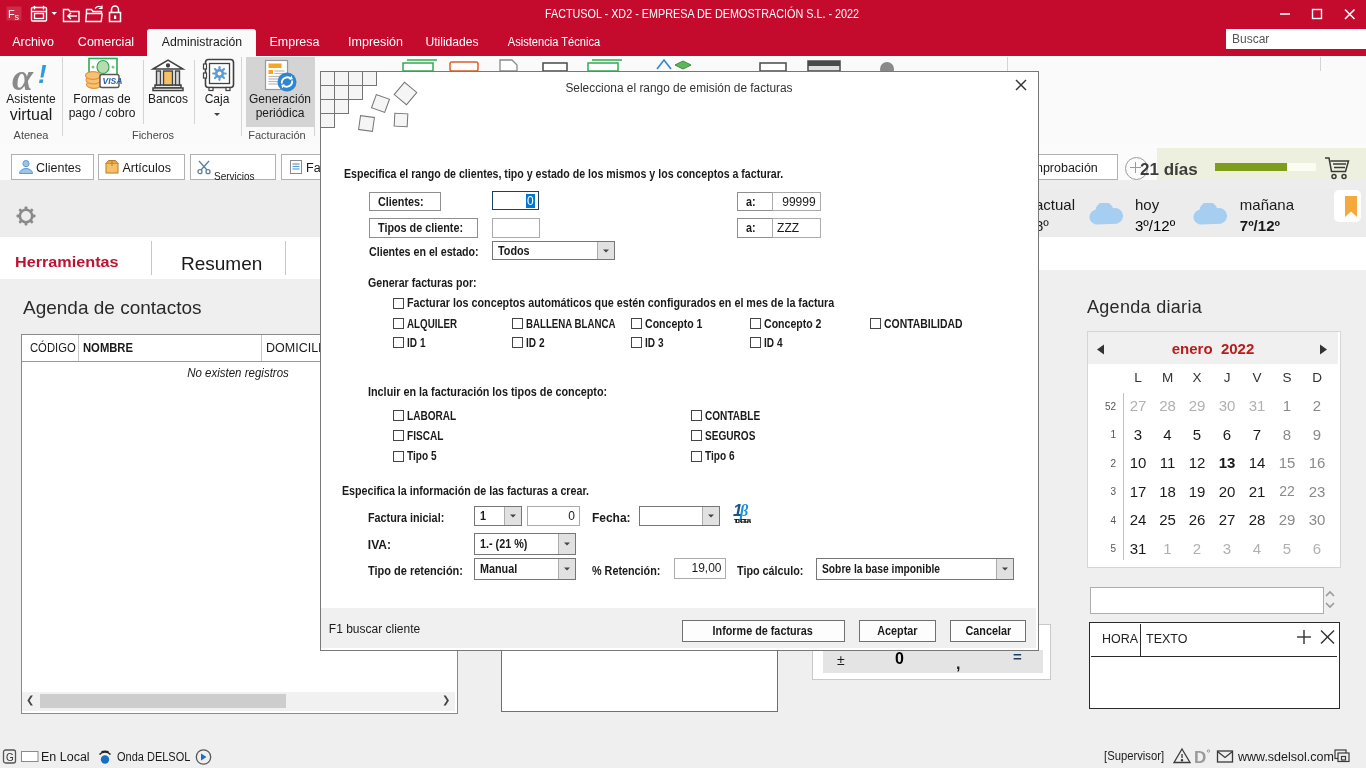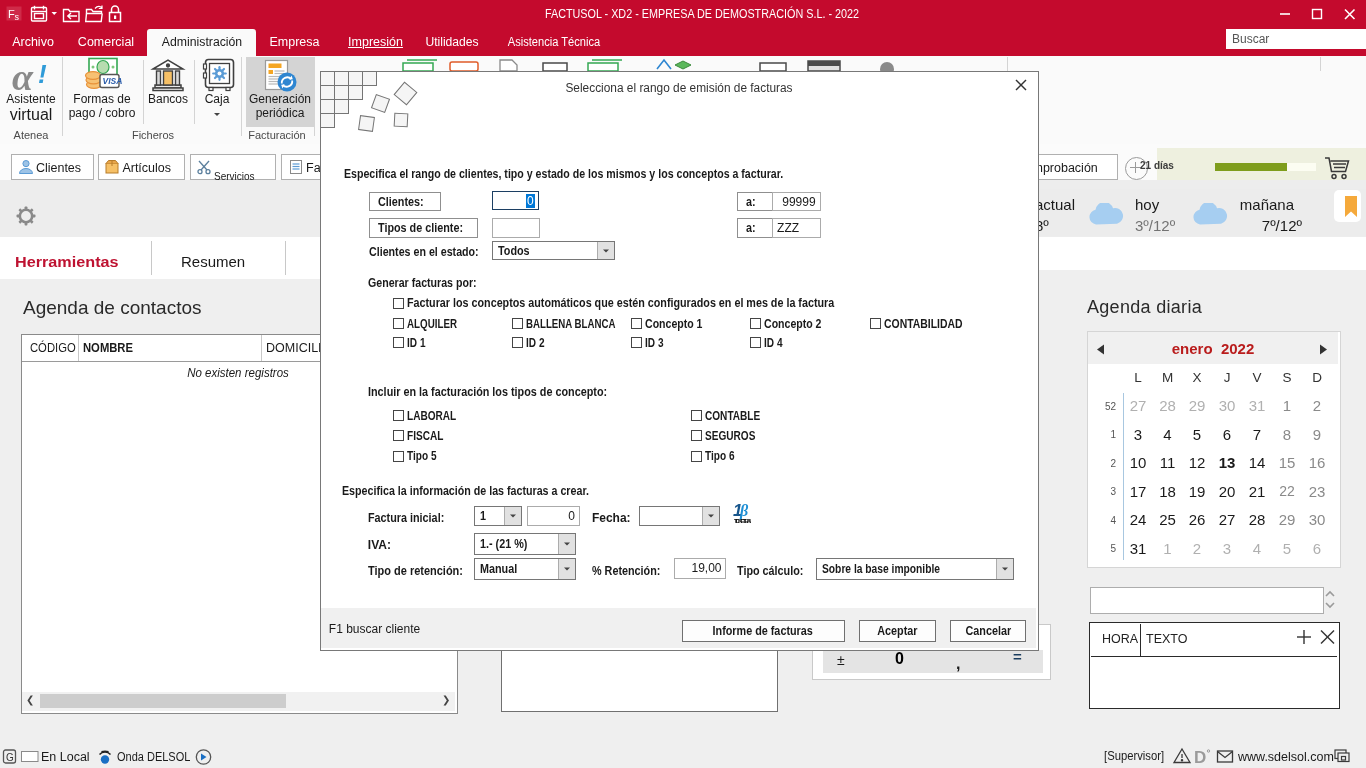--- a/index.html
+++ b/index.html
@@ -48,21 +48,21 @@
 <svg class="ab" style="left:1270px;top:0" width="96" height="28" viewBox="0 0 96 28" fill="none" stroke="#fff">
 <line x1="10" y1="14" x2="20" y2="14" stroke-width="1.6"></line>
 <rect x="42.5" y="9.5" width="9" height="9" stroke-width="1.4"></rect>
 <path d="M75 9.5 L84.5 19 M84.5 9.5 L75 19" stroke-width="1.6"></path>
 </svg>
 <div class="ab" style="left:147px;top:29px;width:109px;height:27px;background:#fafafa;border-radius:3px 3px 0 0"></div>
 <div class="tx" style="left:33px;top:35px;font-size:12.5px;color:#fff;font-weight:400;transform:translateX(-50%) scaleX(1);">Archivo</div>
 <div class="tx" style="left:106px;top:35px;font-size:12.5px;color:#fff;font-weight:400;transform:translateX(-50%) scaleX(1);">Comercial</div>
 <div class="tx" style="left:201.5px;top:35px;font-size:12.5px;color:#1a1a1a;font-weight:400;transform:translateX(-50%) scaleX(0.98);">Administración</div>
 <div class="tx" style="left:294.5px;top:35px;font-size:12.5px;color:#fff;font-weight:400;transform:translateX(-50%) scaleX(1);">Empresa</div>
-<div class="tx" style="left:375.5px;top:35px;font-size:12.5px;color:#fff;font-weight:400;transform:translateX(-50%) scaleX(1);text-decoration:underline;">Impresión</div>
+<div class="tx" style="left:375.5px;top:35px;font-size:12.5px;color:#fff;font-weight:400;transform:translateX(-50%) scaleX(1);">Impresión</div>
 <div class="tx" style="left:451.5px;top:35px;font-size:12.5px;color:#fff;font-weight:400;transform:translateX(-50%) scaleX(0.97);">Utilidades</div>
 <div class="tx" style="left:553.5px;top:35px;font-size:12.5px;color:#fff;font-weight:400;transform:translateX(-50%) scaleX(0.89);">Asistencia Técnica</div>
 <div class="ab" style="left:1225.5px;top:29px;width:140.5px;height:20px;background:#fff"></div>
 <div class="tx" style="left:1232px;top:32px;font-size:12px;color:#555;font-weight:400;">Buscar</div>
 <div class="ab" style="left:0px;top:56px;width:1366px;height:87.5px;background:#fafafa;border-bottom:1px solid #dcdcdc"></div>
 <div class="vsep" style="left:61.6px;top:57px;height:79px"></div>
 <div class="vsep" style="left:143.1px;top:60px;height:64px"></div>
 <div class="vsep" style="left:194.4px;top:60px;height:64px"></div>
 <div class="vsep" style="left:241px;top:57px;height:79px"></div>
 <div class="vsep" style="left:314.2px;top:57px;height:79px"></div>
@@ -201,21 +201,21 @@
 <div class="ab" style="left:985px;top:154px;width:130.7px;height:24px;background:#fff;border:1px solid #b0b0b0"></div>
 <svg class="ab" style="left:992px;top:158.5px" width="16" height="16" viewBox="0 0 16 16">
 <circle cx="8" cy="4.6" r="3.1" fill="#9dc3e6" stroke="#5b9bd5"></circle>
 <path d="M1.5 14.5 a6.5 5 0 0 1 13 0 z" fill="#9dc3e6" stroke="#5b9bd5"></path>
   </svg>
 <div class="tx" style="left:1016.5px;top:160.5px;font-size:12.5px;color:#1a1a1a;font-weight:400;">Comprobación</div>
 <div class="ab" style="left:1125px;top:156.5px;width:21px;height:21px;border:1px solid #9a9a9a;border-radius:50%"></div>
 <div class="ab" style="left:1130px;top:166.7px;width:11.4px;height:1.2px;background:#9a9a9a"></div>
 <div class="ab" style="left:1135.1px;top:161.6px;width:1.2px;height:11.4px;background:#9a9a9a"></div>
 <div class="ab" style="left:1157px;top:147.6px;width:209px;height:39.4px;background:#eef0df"></div>
-<div class="tx" style="left:1140px;top:160px;font-size:10px;color:#3c3c3c;font-weight:700;">21 días</div>
+<div class="tx" style="left:1140px;top:160px;font-size:17px;color:#3c3c3c;font-weight:700;">21 días</div>
 <div class="ab" style="left:1215px;top:163.3px;width:101.3px;height:8px;background:#fcfdf2"></div>
 <div class="ab" style="left:1215px;top:163.3px;width:71.7px;height:8px;background:#7e9d1c"></div>
 <svg class="ab" style="left:1323px;top:155px" width="28" height="27" viewBox="0 0 28 27" fill="none" stroke="#3a3a3a" stroke-width="1.5">
 <path d="M2 3 h4 l2.5 13.5 h14 l3 -10.5 h-18"></path>
 <line x1="10" y1="9" x2="23" y2="9"></line>
     <line x1="11" y1="12.5" x2="22" y2="12.5"></line>
 <circle cx="11" cy="21.5" r="2"></circle>
     <circle cx="21" cy="21.5" r="2"></circle>
 </svg>
 <div class="ab" style="left:0px;top:180px;width:1366px;height:56.5px;background:#ededed"></div>
@@ -235,35 +235,35 @@
 <circle cx="10" cy="10" r="2.2" fill="#ededed"></circle>
     </g>
 </svg>
 <div class="ab" style="left:1038px;top:188.9px;width:328px;height:47.4px;background:#ececec"></div>
 <div class="tx" style="left:1035px;top:195.5px;font-size:15px;color:#1a1a1a;font-weight:400;">actual</div>
 <div class="tx" style="left:1035px;top:217px;font-size:15px;color:#1a1a1a;font-weight:400;">8º</div>
 <svg class="ab" style="left:1088px;top:202.5px" width="37" height="22" viewBox="0 0 37 22">
 <path d="M8 21.5 a7.5 7.5 0 0 1 -0.5 -14.8 a9 9 0 0 1 17.5 -1.5 a8 8 0 0 1 4 15.6 z" fill="#a6cef1"></path>
   </svg>
 <div class="tx" style="left:1135px;top:195.5px;font-size:15px;color:#1a1a1a;font-weight:400;">hoy</div>
-<div class="tx" style="left:1135px;top:217px;font-size:15px;color:#737373;font-weight:400;text-align:right;">3º/12º</div>
+<div class="tx" style="left:1135px;top:217px;font-size:15px;color:#000000;font-weight:400;text-align:right;">3º/12º</div>
 <svg class="ab" style="left:1192px;top:202.5px" width="37" height="22" viewBox="0 0 37 22">
 <path d="M8 21.5 a7.5 7.5 0 0 1 -0.5 -14.8 a9 9 0 0 1 17.5 -1.5 a8 8 0 0 1 4 15.6 z" fill="#a6cef1"></path>
   </svg>
 <div class="tx" style="left:1239.8px;top:195.5px;font-size:15px;color:#1a1a1a;font-weight:400;">mañana</div>
-<div class="tx" style="left:1239.8px;top:217px;font-size:15px;color:#1a1a1a;font-weight:400;margin-left:22px;">7º/12º</div>
+<div class="tx" style="left:1239.8px;top:217px;font-size:15px;color:#1a1a1a;font-weight:700;">7º/12º</div>
 <div class="ab" style="left:1334px;top:189.5px;width:26.5px;height:32px;background:#fff;border-radius:5px"></div>
 <svg class="ab" style="left:1345px;top:196px" width="12" height="21" viewBox="0 0 12 21">
     <path d="M0 0 h12 v21 l-6 -5.5 l-6 5.5 z" fill="#f5a93b"></path>
   </svg>
 <div class="ab" style="left:0px;top:236.5px;width:1366px;height:42px;background:#fff"></div>
 <div class="ab" style="left:1038px;top:270px;width:328px;height:9px;background:#efefef"></div>
 <div class="tx" style="left:15px;top:252.5px;font-size:15px;color:#be1231;font-weight:700;transform:scaleX(1.08);transform-origin:0 50%;">Herramientas</div>
 <div class="vsep" style="left:150.5px;top:241px;height:34px;background:#c8c8c8"></div>
-<div class="tx" style="left:181px;top:252.5px;font-size:15px;color:#1a1a1a;font-weight:400;">Resumen</div>
+<div class="tx" style="left:181px;top:252.5px;font-size:19px;color:#1a1a1a;font-weight:400;">Resumen</div>
 <div class="vsep" style="left:285px;top:241px;height:34px;background:#c8c8c8"></div>
 <div class="tx" style="left:23px;top:297px;font-size:19px;color:#2a2a2a;font-weight:400;">Agenda de contactos</div>
 <div class="ab" style="left:21px;top:334px;width:435px;height:377.5px;background:#fff;border:1px solid #8a8a8a"></div>
 <div class="ab" style="left:22px;top:335px;width:433px;height:26px;border-bottom:1px solid #9a9a9a"></div>
 <div class="vsep" style="left:78px;top:335px;height:26px;background:#c8c8c8"></div>
 <div class="vsep" style="left:261px;top:335px;height:26px;background:#c8c8c8"></div>
 <div class="tx" style="left:30px;top:341px;font-size:12.5px;color:#1a1a1a;font-weight:400;transform:scaleX(0.9);transform-origin:0 50%;">CÓDIGO</div>
 <div class="tx" style="left:83px;top:341px;font-size:12.5px;color:#1a1a1a;font-weight:700;transform:scaleX(0.9);transform-origin:0 50%;">NOMBRE</div>
 <div class="tx" style="left:266px;top:341px;font-size:12.5px;color:#1a1a1a;font-weight:400;">DOMICILIO</div>
 <div class="tx" style="left:238px;top:366px;font-size:12.5px;color:#1a1a1a;font-weight:400;transform:translateX(-50%) scaleX(0.92);"><i>No existen registros</i></div>

